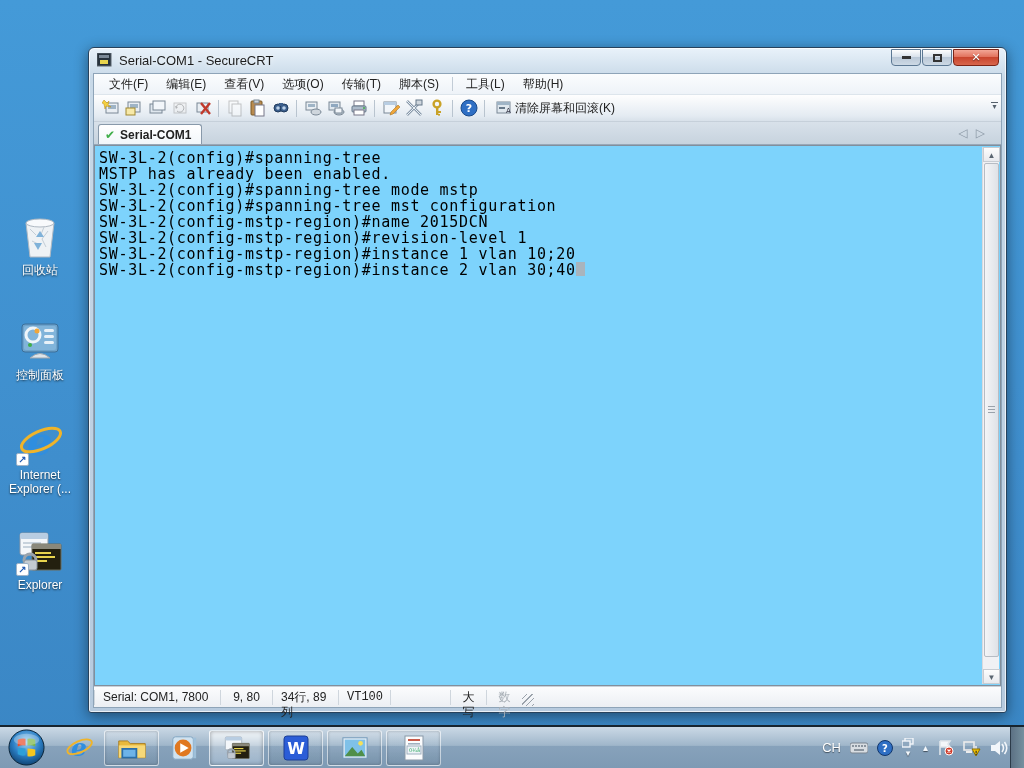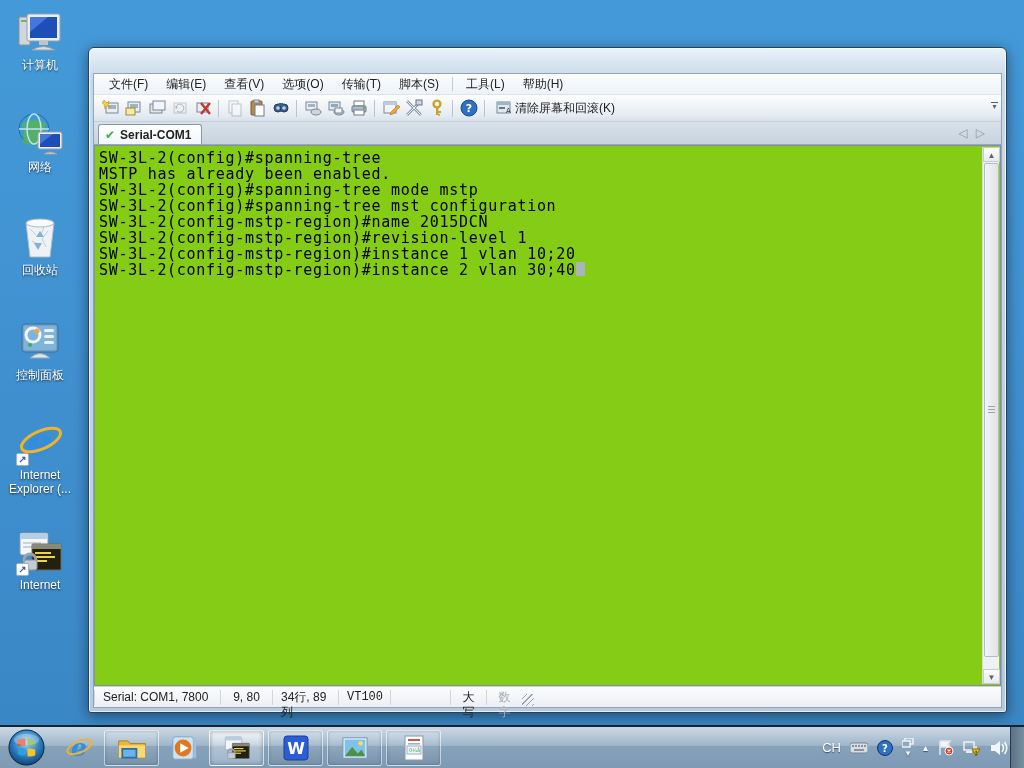--- a/index.html
+++ b/index.html
@@ -42,21 +42,21 @@
   .tbbtn { display:flex; align-items:center; padding:1px 6px 1px 3px; font-size:12px; color:#222; }
   .dim { opacity:.4; filter:grayscale(1); }
   #tb-overflow { position:absolute; right:3px; top:7px; font-size:8px; color:#55606b; line-height:6px; text-align:center; }
   #tb-overflow .bar { width:7px; height:1px; background:#55606b; margin:0 auto 1px; }
   
   #tabrow { height:23px; background:linear-gradient(180deg,#d8e1ea,#c7d3de); display:flex; align-items:flex-end; padding-left:4px; position:relative; border-bottom:1px solid #98a8b8; }
   #tab-active { height:20px; background:linear-gradient(180deg,#ffffff,#f2f6fa); border:1px solid #8899aa; border-bottom:none; border-radius:3px 3px 0 0; display:flex; align-items:center; padding:0 10px 0 6px; font-size:12px; font-weight:bold; color:#222; }
   #tab-active .chk { color:#3fae49; font-size:12px; margin-right:5px; }
   .tabnav { position:absolute; right:8px; top:4px; font-size:12px; color:#8b98a5; letter-spacing:8px; }
   
-  #termwrap { flex:1; position:relative; background:#84cc16; border:1px solid #828f9c; margin:0; }
+  #termwrap { flex:1; position:relative; background:#7dd3fc; border:1px solid #828f9c; margin:0; }
   #termtext { position:absolute; inset:1px 18px 1px 1px; padding:3px 0 0 3px; font-family:"DejaVu Sans Mono","Liberation Mono",monospace; font-size:15px; letter-spacing:.7px; line-height:16px; color:#000; white-space:pre; overflow:hidden; }
   .cursor { display:inline-block; width:9px; height:14px; background:#a9b4bd; vertical-align:-2px; }
   
   #vscroll { position:absolute; top:1px; right:1px; bottom:1px; width:17px; background:#f0f1f4; border-left:1px solid #d8dade; }
   .sarrow { position:absolute; left:0; width:17px; height:15px; font-size:8px; color:#5a6570; text-align:center; line-height:15px; background:linear-gradient(180deg,#fdfdfd,#e8eaee); border:1px solid #c7ccd2; }
   #sthumb { position:absolute; left:1px; top:16px; width:15px; height:494px; background:linear-gradient(90deg,#f4f5f7,#dfe2e7); border:1px solid #b6bcc4; border-radius:2px; }
   #sthumb .grip { position:absolute; top:50%; left:3px; right:3px; margin-top:-4px; height:8px;
     background:repeating-linear-gradient(180deg,#9aa2ab 0 1px,transparent 1px 3px); }
   
   #statusbar { height:21px; background:linear-gradient(180deg,#fbfcfd,#eceff3); display:flex; align-items:center; font-size:12px; color:#222; border-top:1px solid #c9d1d9; }
@@ -84,50 +84,21 @@
   #tray-lang { font-size:13px; color:#fff; text-shadow:0 1px 1px rgba(0,0,0,.5);text-align:center; }
   .caret { color:#f2f6fa; font-size:9px; text-shadow:0 1px 1px rgba(0,0,0,.5); }
   #show-desktop { position:absolute; right:0; top:0; width:14px; height:100%;
     background:linear-gradient(90deg,#5c7184,#75909f); border-left:1px solid #2c3b49; }
 </style>
 </head>
 <body>
 
 <div id="desktop">
 
-  <div class="dicon" style="top:8px">
-    <div class="ic">
-      <svg width="48" height="48" viewBox="0 0 48 48">
-        <rect x="3" y="9" width="11" height="28" rx="1" fill="#cfd6dd" stroke="#8a939c"></rect>
-        <rect x="5" y="12" width="7" height="2" fill="#7fb069"></rect>
-        <rect x="11" y="6" width="33" height="27" rx="2" fill="#e9eef3" stroke="#97a1ab"></rect>
-        <rect x="14" y="9" width="27" height="21" fill="#1e4fb8"></rect>
-        <polygon points="14,9 32,9 14,24" fill="#4f7fe0" opacity=".8"></polygon>
-        <rect x="23" y="33" width="9" height="4" fill="#bdc5cc"></rect>
-        <path d="M16 42 q11 -7 23 0 z" fill="#d7dee4" stroke="#98a1aa"></path>
-      </svg>
-    </div>
-    <div class="lbl">计算机</div>
-  </div>
-
-  <div class="dicon" style="top:110px">
-    <div class="ic">
-      <svg width="48" height="48" viewBox="0 0 48 48">
-        <circle cx="18" cy="19" r="15" fill="#3f9ad0" stroke="#1f6ea0"></circle>
-        <path d="M6 14 q12 -8 24 0 q-4 10 0 18 q-12 6 -24 0 q4 -9 0 -18" fill="#58b357" opacity=".85"></path>
-        <ellipse cx="18" cy="19" rx="7" ry="15" fill="none" stroke="#bfe3f2" stroke-width="1.5"></ellipse>
-        <line x1="3" y1="19" x2="33" y2="19" stroke="#bfe3f2" stroke-width="1.5"></line>
-        <rect x="22" y="22" width="24" height="17" rx="2" fill="#e9eef3" stroke="#97a1ab"></rect>
-        <rect x="24" y="24" width="20" height="13" fill="#1e4fb8"></rect>
-        <polygon points="24,24 37,24 24,34" fill="#4f7fe0" opacity=".8"></polygon>
-        <path d="M28 44 q6 -4 13 0 z" fill="#d7dee4" stroke="#98a1aa"></path>
-      </svg>
-    </div>
-    <div class="lbl">网络</div>
-  </div>
+
 
   <div class="dicon" style="top:318px">
     <div class="ic">
       <svg width="48" height="48" viewBox="0 0 48 48">
         <rect x="6" y="6" width="36" height="28" rx="3" fill="#6da3cc" stroke="#3c6f99"></rect>
         <rect x="8" y="8" width="32" height="24" rx="2" fill="#8fc0e2" opacity=".6"></rect>
         <circle cx="17" cy="17" r="7" fill="none" stroke="#eef5fa" stroke-width="3"></circle>
         <circle cx="21" cy="13" r="2.5" fill="#f0a63a"></circle>
         <rect x="28" y="11" width="10" height="3" rx="1.5" fill="#e8f1f8"></rect>
         <rect x="28" y="17" width="10" height="3" rx="1.5" fill="#e8f1f8"></rect>
@@ -173,24 +144,43 @@
         <rect x="16" y="16" width="29" height="26" rx="1" fill="#23200f" stroke="#6a6a5a"></rect>
         <rect x="16" y="16" width="29" height="5" fill="#8a887a"></rect>
         <rect x="19" y="24" width="16" height="2" fill="#e8d44d"></rect>
         <rect x="19" y="28" width="20" height="2" fill="#e8d44d"></rect>
         <rect x="19" y="32" width="12" height="2" fill="#e8d44d"></rect>
         <circle cx="14" cy="32" r="6" fill="none" stroke="#9aa3ac" stroke-width="3"></circle>
         <rect x="8" y="32" width="13" height="10" rx="2" fill="#c3cad1" stroke="#8a939c"></rect>
       </svg>
       <div class="badge">↗</div>
     </div>
-    <div class="lbl">Internet</div>
+    <div class="lbl">Explorer</div>
   </div>
 
   <div id="crt-window">
+    <div id="titlebar">
+      <svg class="wicon" viewBox="0 0 16 15">
+        <rect x="0" y="0" width="14" height="13" fill="#27323c" stroke="#5a646e"></rect>
+        <rect x="2" y="2" width="10" height="3" fill="#7a8896"></rect>
+        <rect x="3" y="7" width="8" height="4" fill="#e8d44d"></rect>
+      </svg>
+      <span class="ttl">Serial-COM1 - SecureCRT</span>
+      <div class="win-controls">
+        <div class="wbtn min">
+            <div class="minbar"></div>
+          </div>
+        <div class="wbtn max">
+            <div class="maxbox"></div>
+          </div>
+        <div class="wbtn close">
+            <span>✕</span>
+          </div>
+      </div>
+    </div>
 
     <div id="content">
 
       <div id="menubar">
         <span class="mitem">文件(F)</span>
         <span class="mitem">编辑(E)</span>
         <span class="mitem">查看(V)</span>
         <span class="mitem">选项(O)</span>
         <span class="mitem">传输(T)</span>
         <span class="mitem">脚本(S)</span>

